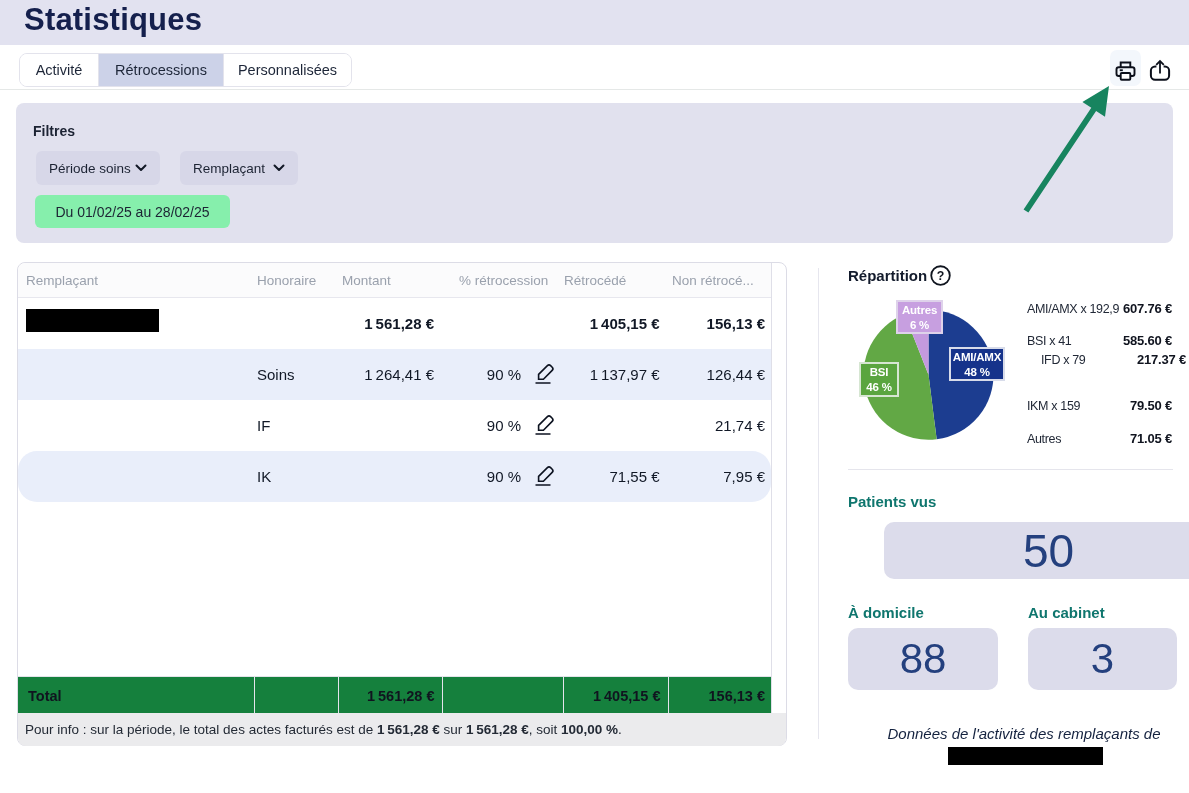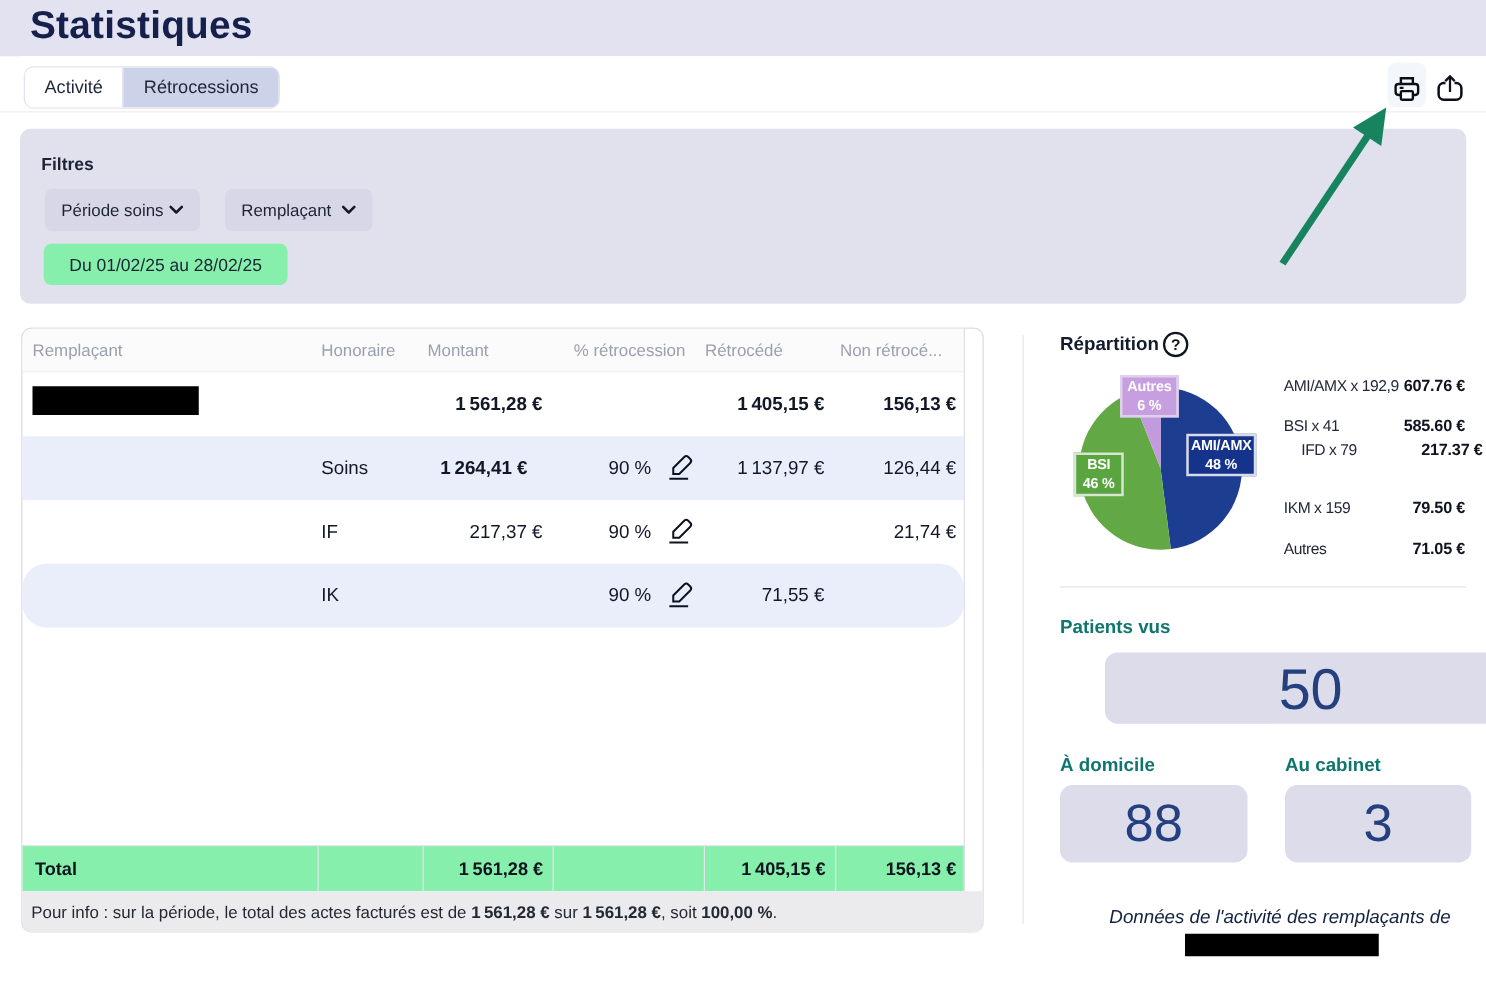--- a/index.html
+++ b/index.html
@@ -28,21 +28,21 @@
 
   
   .tbl { left:17px; top:262px; width:770px; height:484px; background:#fff; border:1px solid #dcdce6; border-radius:8px; }
   .tbl .hdr { position:absolute; left:0; top:0; width:753px; height:35px; background:#fbfbfc; border-bottom:1px solid #e7e7ee; border-top-left-radius:8px; }
   .hcell { position:absolute; top:0; height:35px; display:flex; align-items:center; font-size:13.5px; color:#9aa1ad; }
   .row { position:absolute; left:0; width:753px; height:51px; }
   .row.blue { background:#e9eefa; }
   .cell { position:absolute; top:0; height:51px; display:flex; align-items:center; font-size:15px; }
   .cell.r { justify-content:flex-end; }
   .scroll-sep { position:absolute; left:753px; top:0; width:1px; height:450px; background:#dfdfe8; }
-  .totalrow { position:absolute; left:0; top:413px; width:753px; height:37px; background:#86efac; border-top:1px solid #e3e3ea; }
+  .totalrow { position:absolute; left:0; top:413px; width:753px; height:37px; background:#15803d; border-top:1px solid #e3e3ea; }
   .tcell { position:absolute; top:0; height:37px; display:flex; align-items:center; font-size:14.5px; font-weight:bold; color:#10141f; border-left:1px solid #e4e4ec; }
   .tcell.r { justify-content:flex-end; }
   .tfoot { position:absolute; left:0; top:450px; width:768px; height:33px; background:#ebebed; border-bottom-left-radius:8px; border-bottom-right-radius:8px; display:flex; align-items:center; font-size:13.5px; color:#232a35; padding-left:7px; }
   .blackbox { background:#000; }
 
   
   .vdivider { left:818px; top:268px; width:1px; height:471px; background:#e6e6ee; }
   .rep-title { left:848px; top:267px; font-size:15px; font-weight:bold; color:#131b2c; }
   .legend-item { position:absolute; left:1027px; width:145px; display:flex; justify-content:space-between; align-items:baseline; white-space:nowrap; }
   .legend-item .lab { font-size:12.5px; color:#222937; white-space:nowrap; letter-spacing:-0.35px; }
@@ -57,20 +57,21 @@
   .plabel { position:absolute; color:#fff; font-weight:bold; font-size:11.5px; text-align:center; line-height:15px; letter-spacing:-0.2px; }
 </style>
 </head>
 <body>
   <div class="abs topstrip"></div>
   <div class="abs title">Statistiques</div>
   <div class="abs tabband"></div>
   <div class="abs tabgroup">
     <div class="tab" style="width:78px;">Activité</div>
     <div class="tab active" style="width:125px;">Rétrocessions</div>
+    <div class="tab" style="width:128px;">Personnalisées</div>
   </div>
 
   <div class="abs" style="left:1110px; top:50px; width:31px; height:36px; background:#f3f7fc; border-radius:7px;"></div>
   <svg class="abs" style="left:1114px; top:59px;" width="23" height="24" viewBox="0 0 24 24" fill="none" stroke="#0b0f1a" stroke-width="2">
     <path d="M7 8 V3.2 h10 V8"></path>
     <rect x="2.6" y="8" width="18.8" height="9.2" rx="2.4"></rect>
     <rect x="7" y="14" width="10" height="7.2" rx="1" fill="#fff"></rect>
     <line x1="6" y1="11.2" x2="9.2" y2="11.2" stroke-width="1.9"></line>
   </svg>
   <svg class="abs" style="left:1148px; top:58px;" width="24" height="25" viewBox="0 0 24 24" fill="none" stroke="#0b0f1a" stroke-width="2">
@@ -108,49 +109,49 @@
 
     <div class="row" style="top:35px; font-weight:bold;">
       <div class="blackbox" style="position:absolute; left:8px; top:11px; width:133px; height:23px;"></div>
       <div class="cell r" style="left:320px; width:96px;">1 561,28&nbsp;€</div>
       <div class="cell r" style="left:544.5px; width:97px;">1 405,15&nbsp;€</div>
       <div class="cell r" style="left:649px; width:98px;">156,13&nbsp;€</div>
     </div>
 
     <div class="row blue" style="top:86px;">
       <div class="cell" style="left:239px;">Soins</div>
-      <div class="cell r" style="left:308px; width:96px;font-weight:bold;">1 264,41&nbsp;€</div>
+      <div class="cell r" style="left:320px; width:96px;">1 264,41&nbsp;€</div>
       <div class="cell r" style="left:423px; width:80px;">90&nbsp;%</div>
       <svg class="abs" style="left:516px; top:13px;" width="22" height="24" viewBox="0 0 22 24" fill="none" stroke="#0c1220" stroke-width="1.6">
         <path d="M13.4 3.6 a2.3 2.3 0 0 1 3.2 0 l1.6 1.6 a2.3 2.3 0 0 1 0 3.2 L9.4 17.2 H4.6 V12.4 Z"></path>
         <line x1="1.5" y1="21" x2="16.5" y2="21" stroke-width="1.5"></line>
       </svg>
       <div class="cell r" style="left:544.5px; width:97px;">1 137,97&nbsp;€</div>
       <div class="cell r" style="left:649px; width:98px;">126,44&nbsp;€</div>
     </div>
 
     <div class="row" style="top:137px;">
       <div class="cell" style="left:239px;">IF</div>
-      <div class="cell r" style="left:320px; width:96px;">217,37&nbsp;€</div>
       <div class="cell r" style="left:423px; width:80px;">90&nbsp;%</div>
       <svg class="abs" style="left:516px; top:13px;" width="22" height="24" viewBox="0 0 22 24" fill="none" stroke="#0c1220" stroke-width="1.6">
         <path d="M13.4 3.6 a2.3 2.3 0 0 1 3.2 0 l1.6 1.6 a2.3 2.3 0 0 1 0 3.2 L9.4 17.2 H4.6 V12.4 Z"></path>
         <line x1="1.5" y1="21" x2="16.5" y2="21" stroke-width="1.5"></line>
       </svg>
       <div class="cell r" style="left:649px; width:98px;">21,74&nbsp;€</div>
     </div>
 
     <div class="row blue" style="top:188px;border-radius:19px;">
       <div class="cell" style="left:239px;">IK</div>
       <div class="cell r" style="left:423px; width:80px;">90&nbsp;%</div>
       <svg class="abs" style="left:516px; top:13px;" width="22" height="24" viewBox="0 0 22 24" fill="none" stroke="#0c1220" stroke-width="1.6">
         <path d="M13.4 3.6 a2.3 2.3 0 0 1 3.2 0 l1.6 1.6 a2.3 2.3 0 0 1 0 3.2 L9.4 17.2 H4.6 V12.4 Z"></path>
         <line x1="1.5" y1="21" x2="16.5" y2="21" stroke-width="1.5"></line>
       </svg>
       <div class="cell r" style="left:544.5px; width:97px;">71,55&nbsp;€</div>
+      <div class="cell r" style="left:649px; width:98px;">7,95&nbsp;€</div>
     </div>
 
     <div class="scroll-sep"></div>
 
     <div class="totalrow">
       <div class="tcell" style="left:0; width:235.5px; border-left:none; padding-left:10px;">Total</div>
       <div class="tcell" style="left:235.5px; width:84.5px;"></div>
       <div class="tcell r" style="left:320px; width:103.5px; padding-right:7px;">1 561,28&nbsp;€</div>
       <div class="tcell" style="left:423.5px; width:121px;"></div>
       <div class="tcell r" style="left:544.5px; width:105px; padding-right:7px;">1 405,15&nbsp;€</div>

